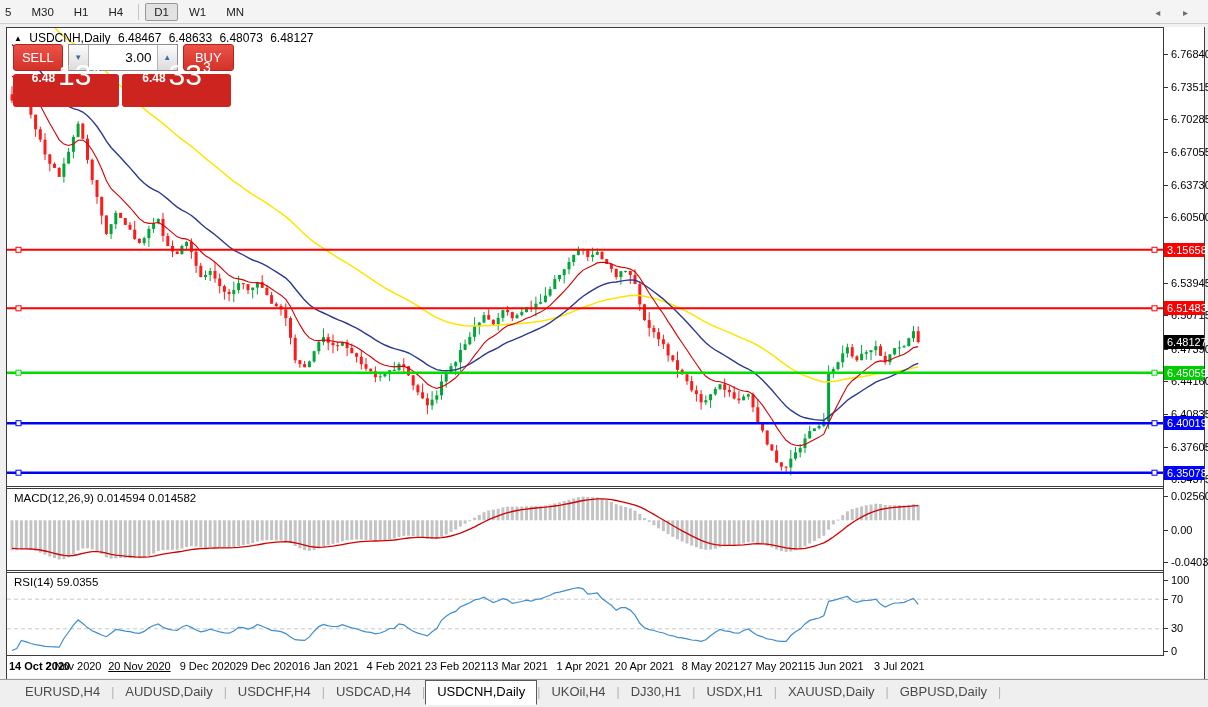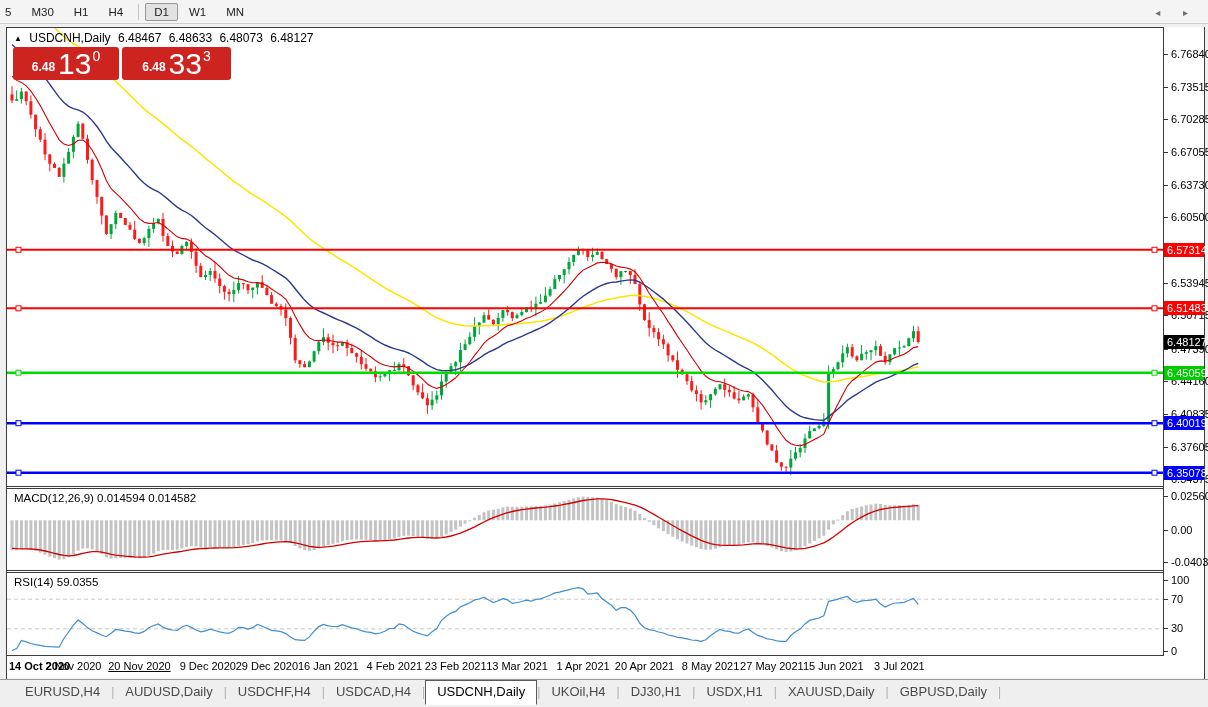--- a/index.html
+++ b/index.html
@@ -33,21 +33,21 @@
   #sell-btn{width:53px;}
   #buy-btn{width:55px;margin-left:5px;}
   .spinner{display:flex;margin-left:5px;margin-right:0;border:1px solid #8f8f8f;background:#fff;height:25px;}
   .spin-btn{width:19px;background:linear-gradient(#fbfbfb,#dcdcdc);border-right:1px solid #b5b5b5;
       color:#3a6ea5;font-size:8px;display:flex;align-items:center;justify-content:center;cursor:pointer;}
   .spin-btn.up{border-right:none;border-left:1px solid #b5b5b5;}
   #vol-input{width:58px;border:none;outline:none;font-family:"Liberation Sans",sans-serif;
       font-size:13.5px;text-align:right;padding:0 5px;color:#000;}
   .tp-row2{display:flex;margin-top:3px;height:33px;}
   .price-box{background:#cd2420;border-radius:3px;color:#fff;display:flex;align-items:flex-end;
-      justify-content:center;padding-bottom:2px;cursor:pointer;}
+      justify-content:center;padding-bottom:18px;cursor:pointer;}
   #sell-price{width:106px;}
   #buy-price{width:109px;margin-left:3px;}
   .pp-small{font-size:12px;font-weight:bold;margin-right:3px;position:relative;top:-4px;}
   .pp-big{font-size:30px;line-height:28px;}
   .pp-sup{font-size:14px;position:relative;top:-14px;margin-left:1px;}
   
   .ind-label{position:absolute;left:14px;font-size:11.5px;color:#000;z-index:6;white-space:nowrap;}
   
   #price-axis{position:absolute;left:1164px;top:27px;width:40px;height:629px;background:#fff;z-index:4;}
   .ptick{position:absolute;left:0;height:13px;line-height:13px;font-size:11px;color:#000;white-space:nowrap;}
@@ -511,20 +511,29 @@
 <div id="chart-title">
   <span class="tri">▲</span>
   <span>USDCNH,Daily</span>
   <span>6.48467</span>
   <span>6.48633</span>
   <span>6.48073</span>
   <span>6.48127</span>
 </div>
 
 <div id="trade-panel">
+  <div class="tp-row1">
+    <div id="sell-btn" class="tp-btn">SELL</div>
+    <div class="spinner">
+      <div class="spin-btn">▼</div>
+      <input id="vol-input" value="3.00" style="">
+      <div class="spin-btn up">▲</div>
+    </div>
+    <div id="buy-btn" class="tp-btn">BUY</div>
+  </div>
   <div class="tp-row2">
     <div id="sell-price" class="price-box">
       <span class="pp-small">6.48</span>
         <span class="pp-big">13</span>
         <span class="pp-sup">0</span>
     </div>
     <div id="buy-price" class="price-box">
       <span class="pp-small">6.48</span>
         <span class="pp-big">33</span>
         <span class="pp-sup">3</span>
@@ -549,21 +558,21 @@
     <div class="ptick" style="top: 381.495px;"><div class="dash"></div><span class="lbl">6.40835</span></div>
     <div class="ptick" style="top: 413.866px;"><div class="dash"></div><span class="lbl">6.37605</span></div>
     <div class="ptick" style="top: 446.236px;"><div class="dash"></div><span class="lbl">6.34375</span></div>
     <div class="ptick" style="top: 463px;"><div class="dash"></div><span class="lbl">0.025609</span></div>
     <div class="ptick" style="top: 476px; margin-top: 21px;"><div class="dash"></div><span class="lbl">0.00</span></div>
     <div class="ptick" style="top: 528.545px;"><div class="dash"></div><span class="lbl">-0.04038</span></div>
     <div class="ptick" style="top: 547px;"><div class="dash"></div><span class="lbl">100</span></div>
     <div class="ptick" style="top: 565.7px;"><div class="dash"></div><span class="lbl">70</span></div>
     <div class="ptick" style="top: 595.3px;"><div class="dash"></div><span class="lbl">30</span></div>
     <div class="ptick" style="top: 617.5px;"><div class="dash"></div><span class="lbl">0</span></div>
-    <div class="ptag" style="top: 215.844px; background: rgb(255, 0, 0);">6.57314</div>
+    <div class="ptag" style="top: 215.844px; background: rgb(255, 0, 0);">3.15658</div>
     <div class="ptag" style="top: 274.282px; background: rgb(255, 0, 0);">6.51483</div>
     <div class="ptag" style="top: 307.915px; background: rgb(0, 0, 0);">6.48127</div>
     <div class="ptag" style="top: 338.663px; background: rgb(0, 204, 0);">6.45059</div>
     <div class="ptag" style="top: 389.173px; background: rgb(0, 0, 255);">6.40019</div>
     <div class="ptag" style="top: 438.691px; background: rgb(0, 0, 255);">6.35078</div>
   </div>
 <div id="date-axis">
     <div class="dlabel" style="left: 2px; transform: none; font-weight: bold;">14 Oct 2020</div>
     <div class="dlabel" style="left: 66.36px;">2 Nov 2020</div>
     <div class="dlabel" style="left: 132.44px; text-decoration: underline;">20 Nov 2020</div>

